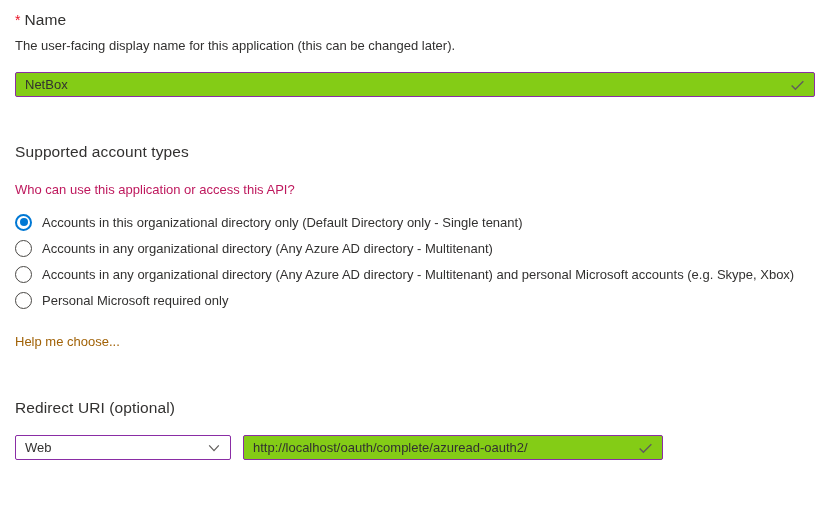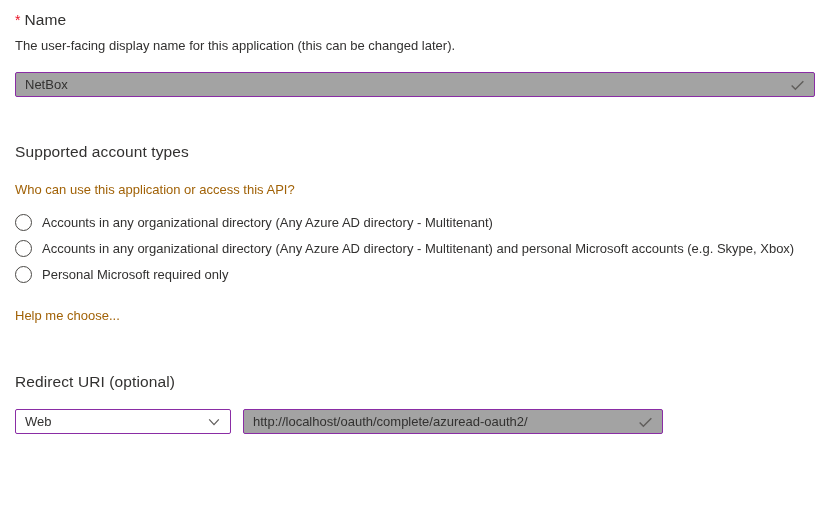--- a/index.html
+++ b/index.html
@@ -26,21 +26,21 @@
     margin-top: 7px;
     line-height: 19px;
   }
 
   .text-input-wrap {
     position: relative;
     margin-top: 17px;
     height: 25px;
     border: 1px solid #8a2da5;
     border-radius: 2px;
-    background: #a3a3a3;
+    background: #84cc16;
     display: flex;
     align-items: center;
   }
   .name-input-wrap { width: 800px; }
   .uri-input-wrap { width: 420px; margin-top: 0; }
   .text-input {
     border: none; outline: none;
     width: 100%; height: 100%;
     font-family: "Liberation Sans", "DejaVu Sans", sans-serif;
     font-size: 13px;
@@ -50,21 +50,21 @@
   }
   .valid-check {
     position: absolute;
     right: 8px; top: 50%;
     transform: translateY(-50%);
     width: 17px; height: 17px;
     pointer-events: none;
   }
 
   .section-gap-1 { margin-top: 46px; }
-  .question { margin-top: 21px; font-size: 13px; color: #a16207; }
+  .question { margin-top: 21px; font-size: 13px; color: #be185d; }
 
   .radio-group { margin-top: 12px; }
   .radio-row {
     display: flex;
     align-items: center;
     height: 26px;
     cursor: pointer;
   }
   .radio-circle {
     flex: 0 0 auto;
@@ -143,20 +143,24 @@
     <svg class="valid-check" viewBox="0 0 16 16">
       <polyline points="2.5,8.5 6,12 13.5,4.5" fill="none" stroke="#605e5c" stroke-width="1.4"></polyline>
     </svg>
   </div>
 
   
   <div class="section-title section-gap-1">Supported account types</div>
   <div class="question">Who can use this application or access this API?</div>
 
   <div class="radio-group">
+    <div class="radio-row selected">
+      <span class="radio-circle"></span>
+      <span class="radio-label">Accounts in this organizational directory only (Default Directory only - Single tenant)</span>
+    </div>
     <div class="radio-row">
       <span class="radio-circle"></span>
       <span class="radio-label">Accounts in any organizational directory (Any Azure AD directory - Multitenant)</span>
     </div>
     <div class="radio-row">
       <span class="radio-circle"></span>
       <span class="radio-label">Accounts in any organizational directory (Any Azure AD directory - Multitenant) and personal Microsoft accounts (e.g. Skype, Xbox)</span>
     </div>
     <div class="radio-row">
       <span class="radio-circle"></span>

